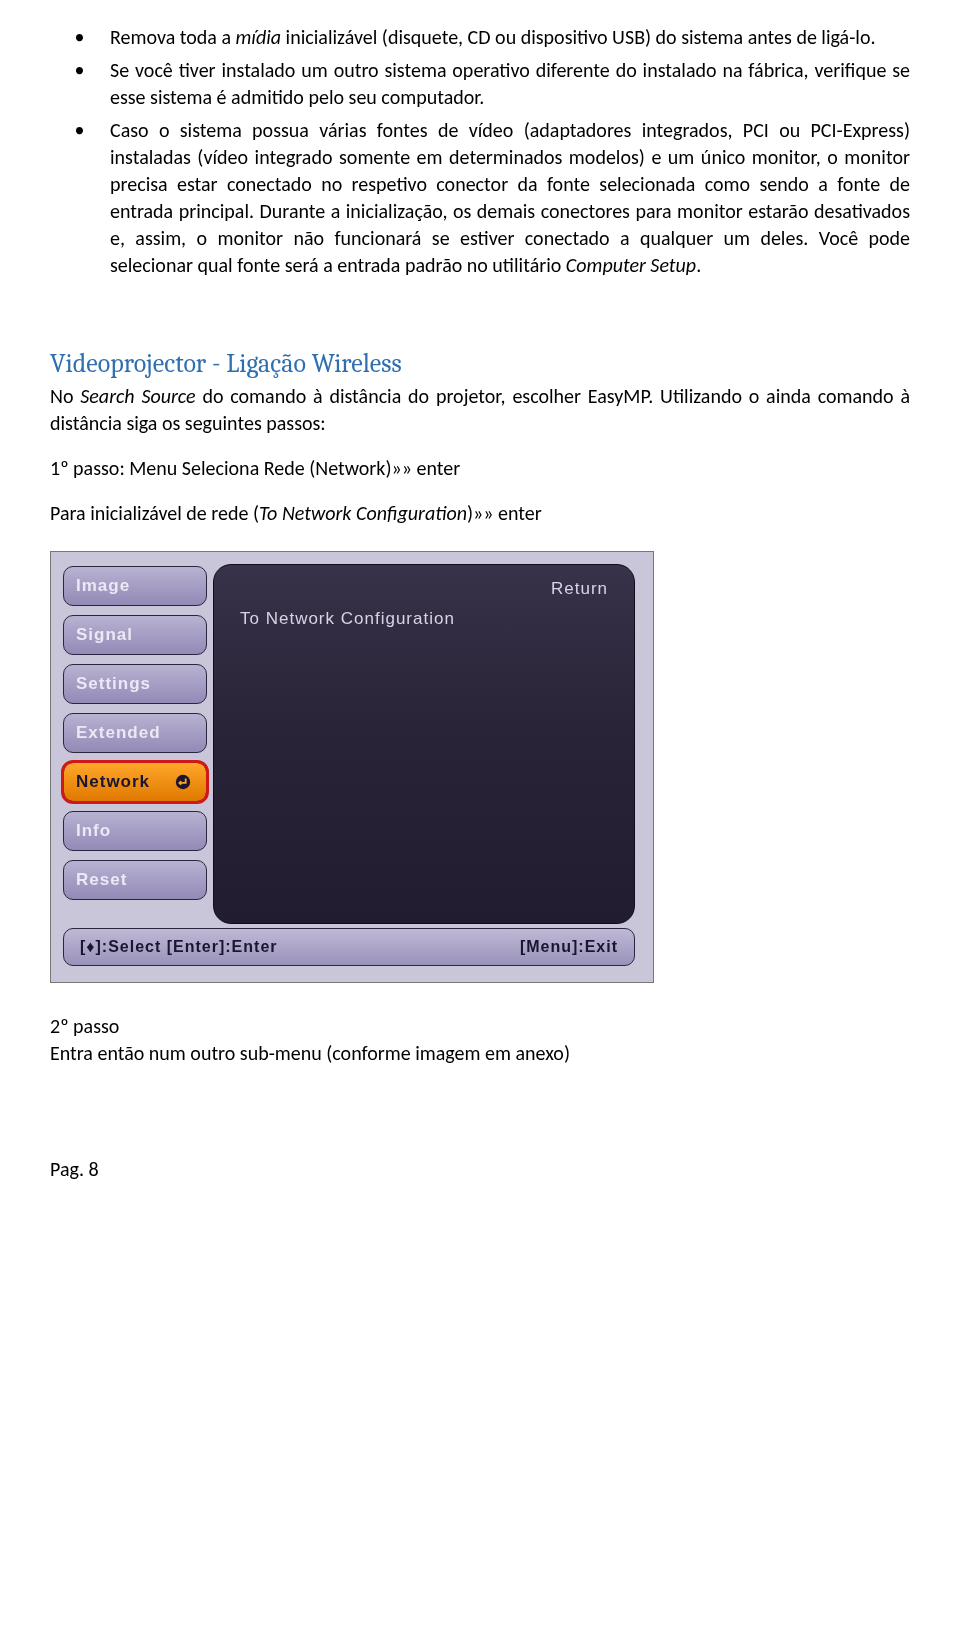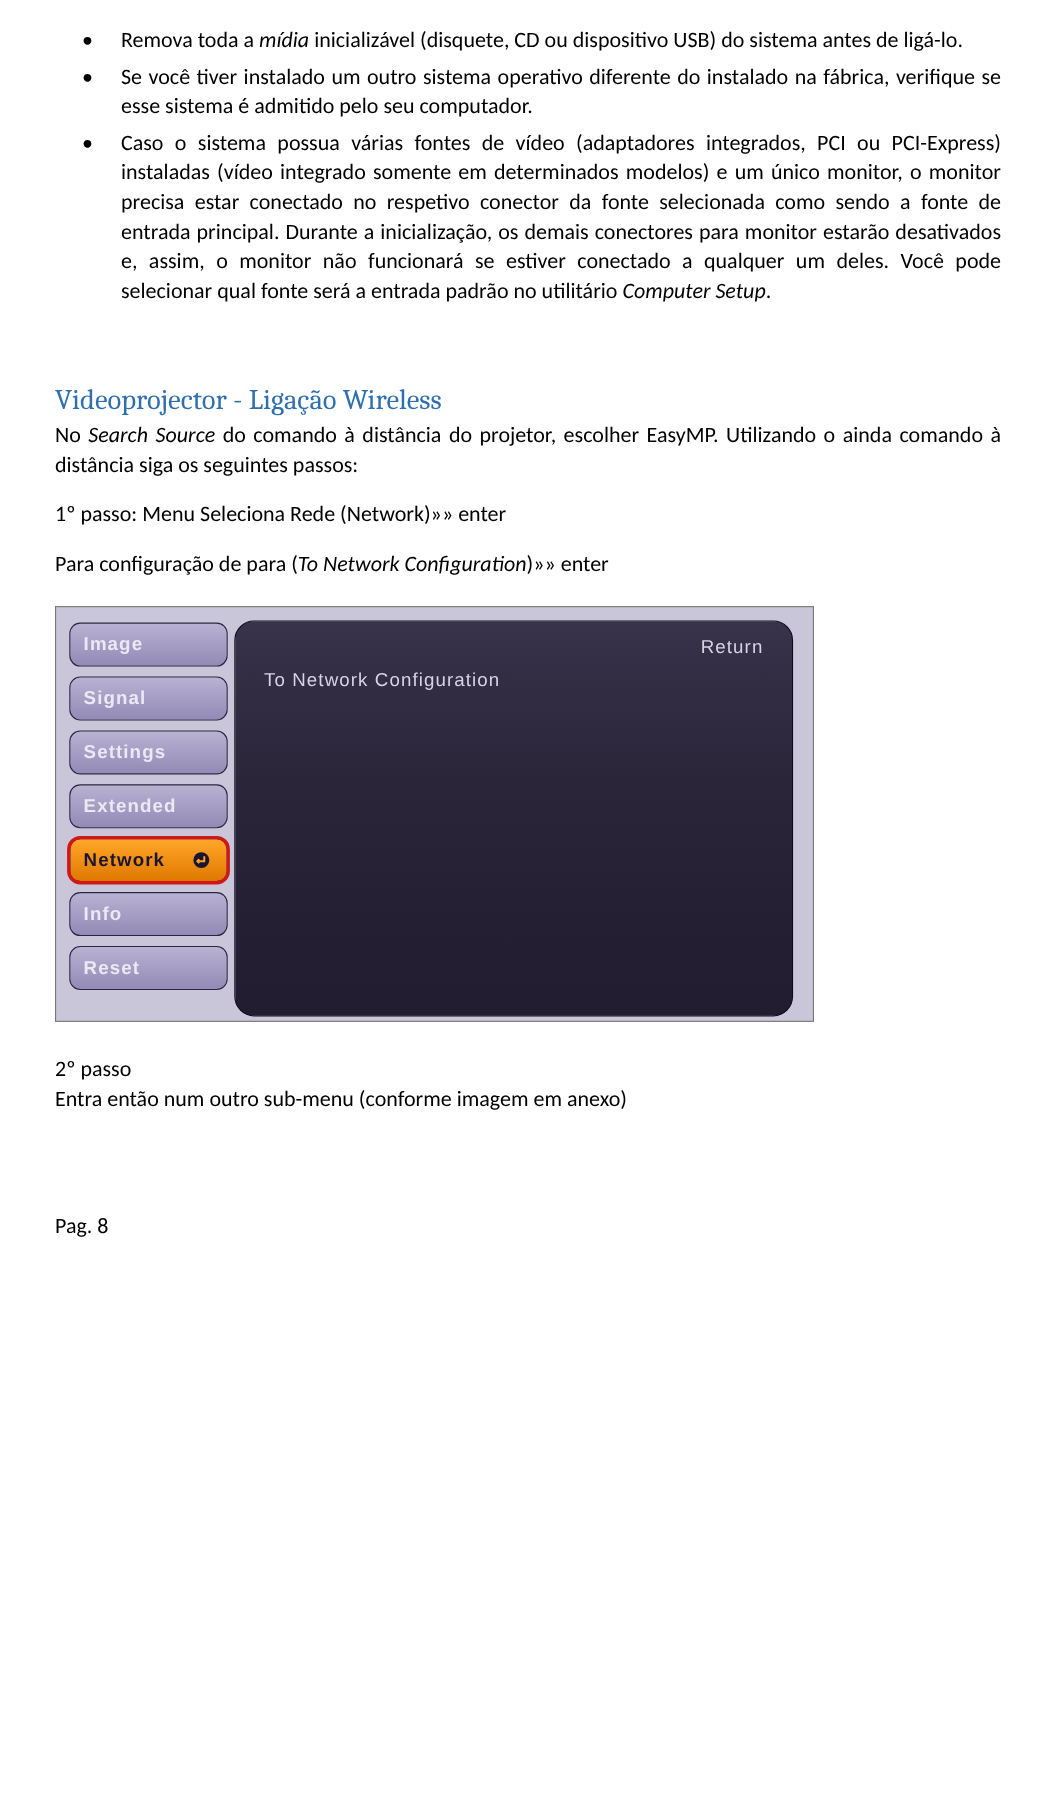--- a/index.html
+++ b/index.html
@@ -42,21 +42,21 @@
     margin: 0 0 18px 0;
     text-align: justify;
   }
   p.body.loose {
     margin-bottom: 22px;
   }
   .italic { font-style: italic; }
 
   
   .proj-outer {
-    width: 690px;
+    width: 604px;
     margin: 24px 0 30px 0;
     background: #c8c6d8;
     border: 1px solid #777;
     box-sizing: border-box;
   }
   .proj-top {
     display: flex;
     align-items: flex-start;
   }
   .proj-menu {
@@ -162,21 +162,21 @@
   <h2 class="section-title">Videoprojector - Ligação Wireless</h2>
 
 
   <p class="body">
     <span>No </span><span class="italic">Search Source</span><span> do comando à distância do projetor, escolher EasyMP. Utilizando o ainda comando à distância siga os seguintes passos:</span>
   </p>
 
   <p class="body">1º passo: Menu Seleciona Rede (Network)»» enter</p>
 
   <p class="body loose">
-    <span>Para configuração de para (</span><span class="italic">To Network Configuration</span><span>)»» enter</span>
+    <span>Para inicializável de rede (</span><span class="italic">To Network Configuration</span><span>)»» enter</span>
   </p>
 
   <div class="proj-outer">
     <div class="proj-top">
       <div class="proj-menu">
         <div class="proj-menu-item">
             <span>Image</span>
           </div>
         <div class="proj-menu-item">
             <span>Signal</span>
@@ -199,19 +199,23 @@
           </div>
         <div class="proj-menu-item">
             <span>Reset</span>
           </div>
       </div>
       <div class="proj-panel">
         <div class="proj-panel-return">Return</div>
         <div class="proj-panel-line">To Network Configuration</div>
       </div>
     </div>
+    <div class="proj-helpbar">
+      <span>[♦]:Select  [Enter]:Enter</span>
+      <span>[Menu]:Exit</span>
+    </div>
   </div>
 
   <p class="body" style="margin-bottom:0">2º passo</p>
   <p class="body">Entra então num outro sub-menu (conforme imagem em anexo)</p>
 
   <div class="footer">Pag. 8</div>
 </div>
 
 </body></html>

